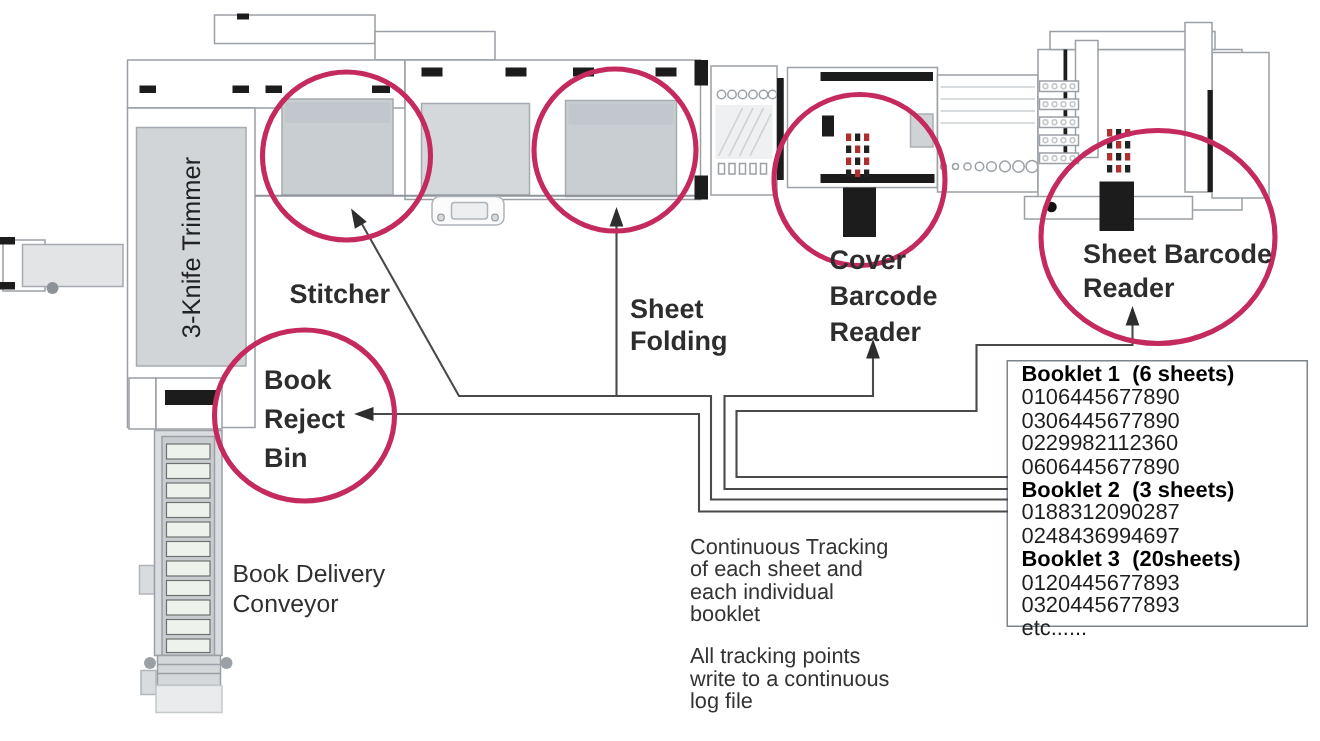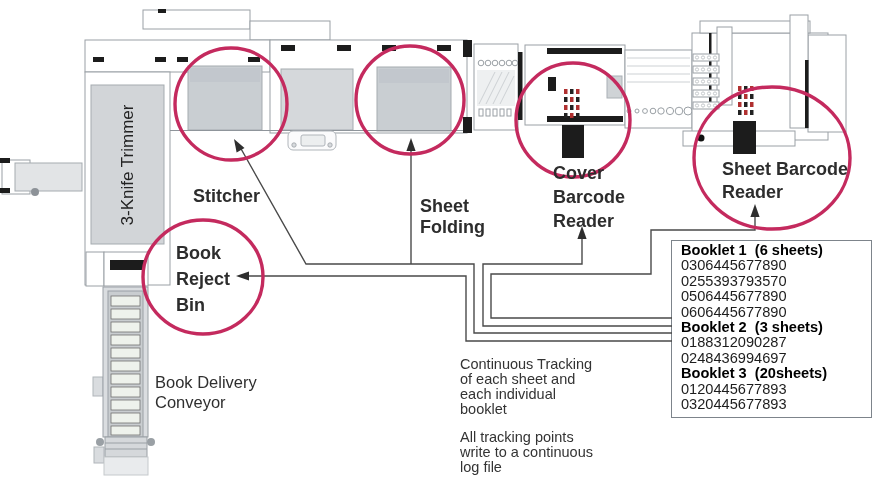--- a/index.html
+++ b/index.html
@@ -22,30 +22,31 @@
   .log-line{white-space:pre;}
   .log-head{font-weight:700;color:#000;}
 </style>
 </head>
 <body>
 
 <div id="stage">
 
   <div id="booklet-log">
     <div class="log-line log-head">Booklet 1  (6 sheets)</div>
+    <div class="log-line">0106445677890</div>
     <div class="log-line">0306445677890</div>
-    <div class="log-line">0255393793570</div>
-    <div class="log-line">0506445677890</div>
+    <div class="log-line">0229982112360</div>
     <div class="log-line">0606445677890</div>
     <div class="log-line log-head">Booklet 2  (3 sheets)</div>
     <div class="log-line">0188312090287</div>
     <div class="log-line">0248436994697</div>
     <div class="log-line log-head">Booklet 3  (20sheets)</div>
     <div class="log-line">0120445677893</div>
     <div class="log-line">0320445677893</div>
+    <div class="log-line">etc......</div>
   </div>
 
   <svg id="diagram-svg" width="880" height="494" viewBox="0 0 880 494">
 
     <g>
       <rect class="outline" x="2" y="160" width="28" height="34"></rect>
       <rect x="15" y="163" width="67" height="28" fill="#e2e4e6" stroke="#a5abb0"></rect>
       <rect class="blackpart" x="0" y="158" width="10" height="5"></rect>
       <rect class="blackpart" x="0" y="188" width="10" height="5"></rect>
       <circle cx="35" cy="192" r="4" fill="#8d9298"></circle>

